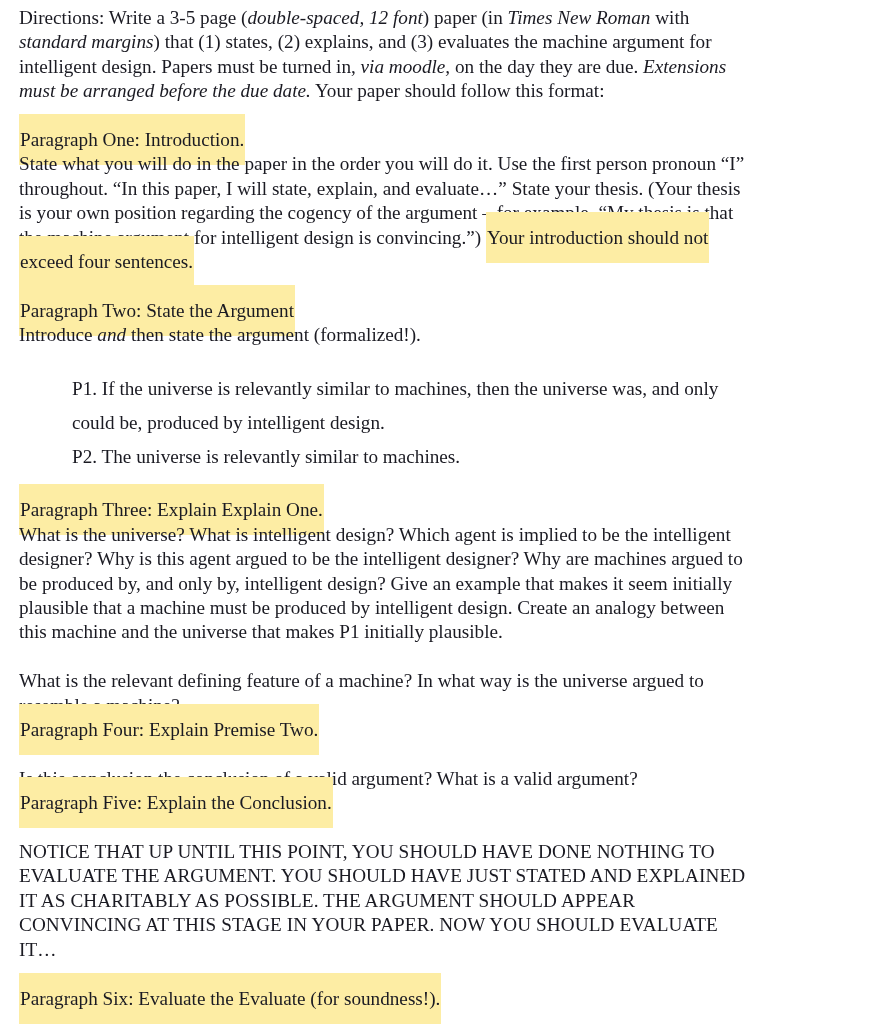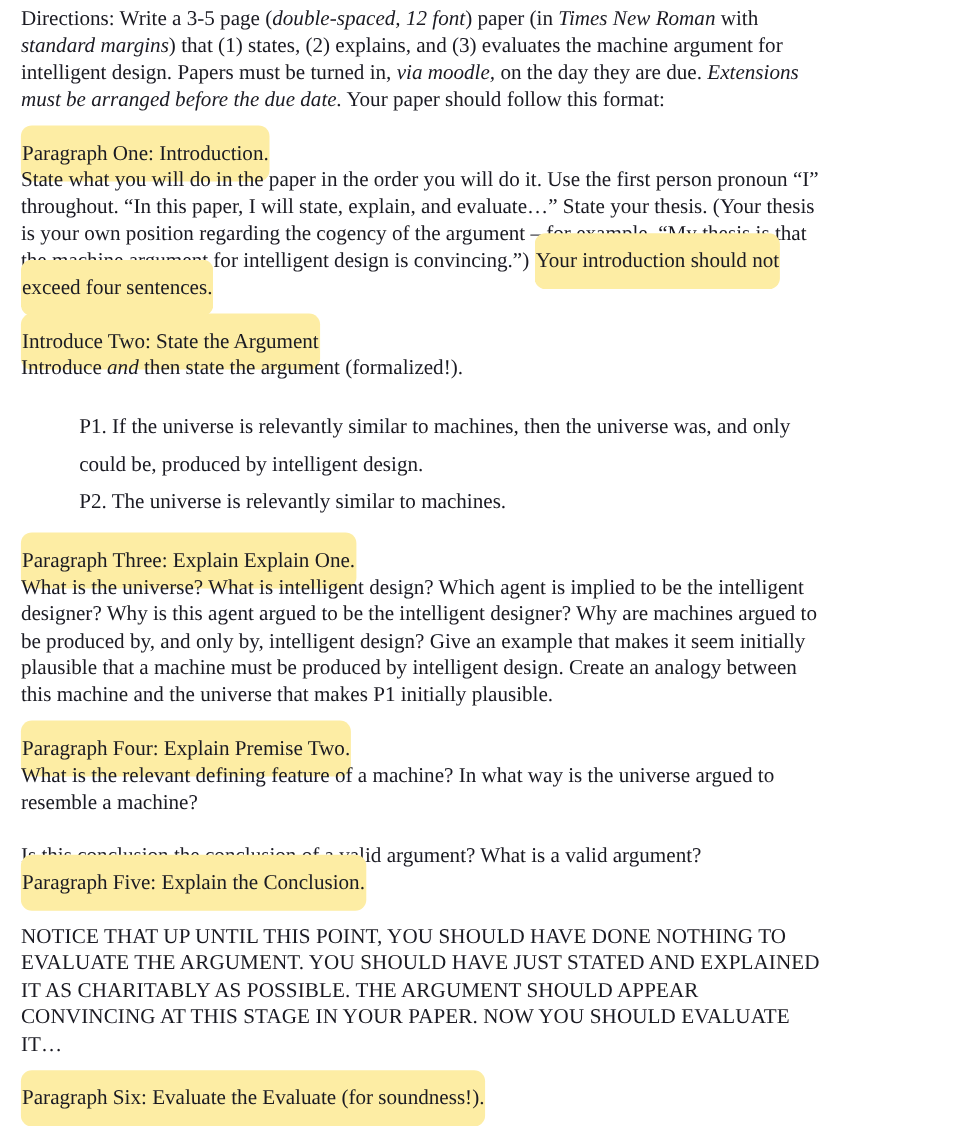--- a/index.html
+++ b/index.html
@@ -37,21 +37,20 @@
   .indent-block {
     margin: 0;
     padding-left: 53px;
     line-height: 34px;
   }
   .hl {
     background-color: #fdeda4;
     box-decoration-break: clone;
     -webkit-box-decoration-break: clone;
     padding: 15px 1px;
-    border-radius: 10px;
   }
   .it {
     font-style: italic;
   }
   .caps {
     letter-spacing: 0.1px;
   }
 </style>
 </head>
 <body>
@@ -61,39 +60,39 @@
 
     <p class="para"><span>Directions: Write a 3-5 page (</span><span class="it">double-spaced, 12 font</span><span>) paper (in </span><span class="it">Times New Roman</span><span> with </span><span class="it">standard margins</span><span>) that (1) states, (2) explains, and (3) evaluates the machine argument for intelligent design. Papers must be turned in, </span><span class="it">via moodle,</span><span> on the day they are due. </span><span class="it">Extensions must be arranged before the due date.</span><span> Your paper should follow this format:</span></p>
 
     <div class="blank"></div>
 
     <p class="para"><span class="hl">Paragraph One: Introduction.</span></p>
     <p class="para"><span>State what you will do in the paper in the order you will do it. Use the first person pronoun “I” throughout. “In this paper, I will state, explain, and evaluate…” State your thesis. (Your thesis is your own position regarding the cogency of the argument – for example, “My thesis is that the machine argument for intelligent design is convincing.”) </span><span class="hl">Your introduction should not exceed four sentences.</span></p>
 
     <div class="blank"></div>
 
-    <p class="para"><span class="hl">Introduce Two: State the Argument</span></p>
+    <p class="para"><span class="hl">Paragraph Two: State the Argument</span></p>
     <p class="para"><span>Introduce </span><span class="it">and</span><span> then state the argument (formalized!).</span></p>
 
     <div class="blank"></div>
 
     <div class="indent-block">
       <p class="para">P1. If the universe is relevantly similar to machines, then the universe was, and only could be, produced by intelligent design.</p>
       <p class="para">P2. The universe is relevantly similar to machines.</p>
     </div>
 
     <div class="blank"></div>
 
     <p class="para"><span class="hl">Paragraph Three: Explain Explain One.</span></p>
     <p class="para">What is the universe? What is intelligent design? Which agent is implied to be the intelligent designer? Why is this agent argued to be the intelligent designer? Why are machines argued to be produced by, and only by, intelligent design? Give an example that makes it seem initially plausible that a machine must be produced by intelligent design. Create an analogy between this machine and the universe that makes P1 initially plausible.</p>
 
     <div class="blank"></div>
 
+    <p class="para">What is the relevant defining feature of a machine? In what way is the universe argued to resemble a machine?</p>
     <p class="para"><span class="hl">Paragraph Four: Explain Premise Two.</span></p>
-    <p class="para">What is the relevant defining feature of a machine? In what way is the universe argued to resemble a machine?</p>
 
     <div class="blank"></div>
 
     <p class="para">Is this conclusion the conclusion of a valid argument? What is a valid argument?</p>
     <p class="para"><span class="hl">Paragraph Five: Explain the Conclusion.</span></p>
 
     <div class="blank"></div>
 
     <p class="para caps">NOTICE THAT UP UNTIL THIS POINT, YOU SHOULD HAVE DONE NOTHING TO EVALUATE THE ARGUMENT. YOU SHOULD HAVE JUST STATED AND EXPLAINED IT AS CHARITABLY AS POSSIBLE. THE ARGUMENT SHOULD APPEAR CONVINCING AT THIS STAGE IN YOUR PAPER. NOW YOU SHOULD EVALUATE IT…</p>
 

